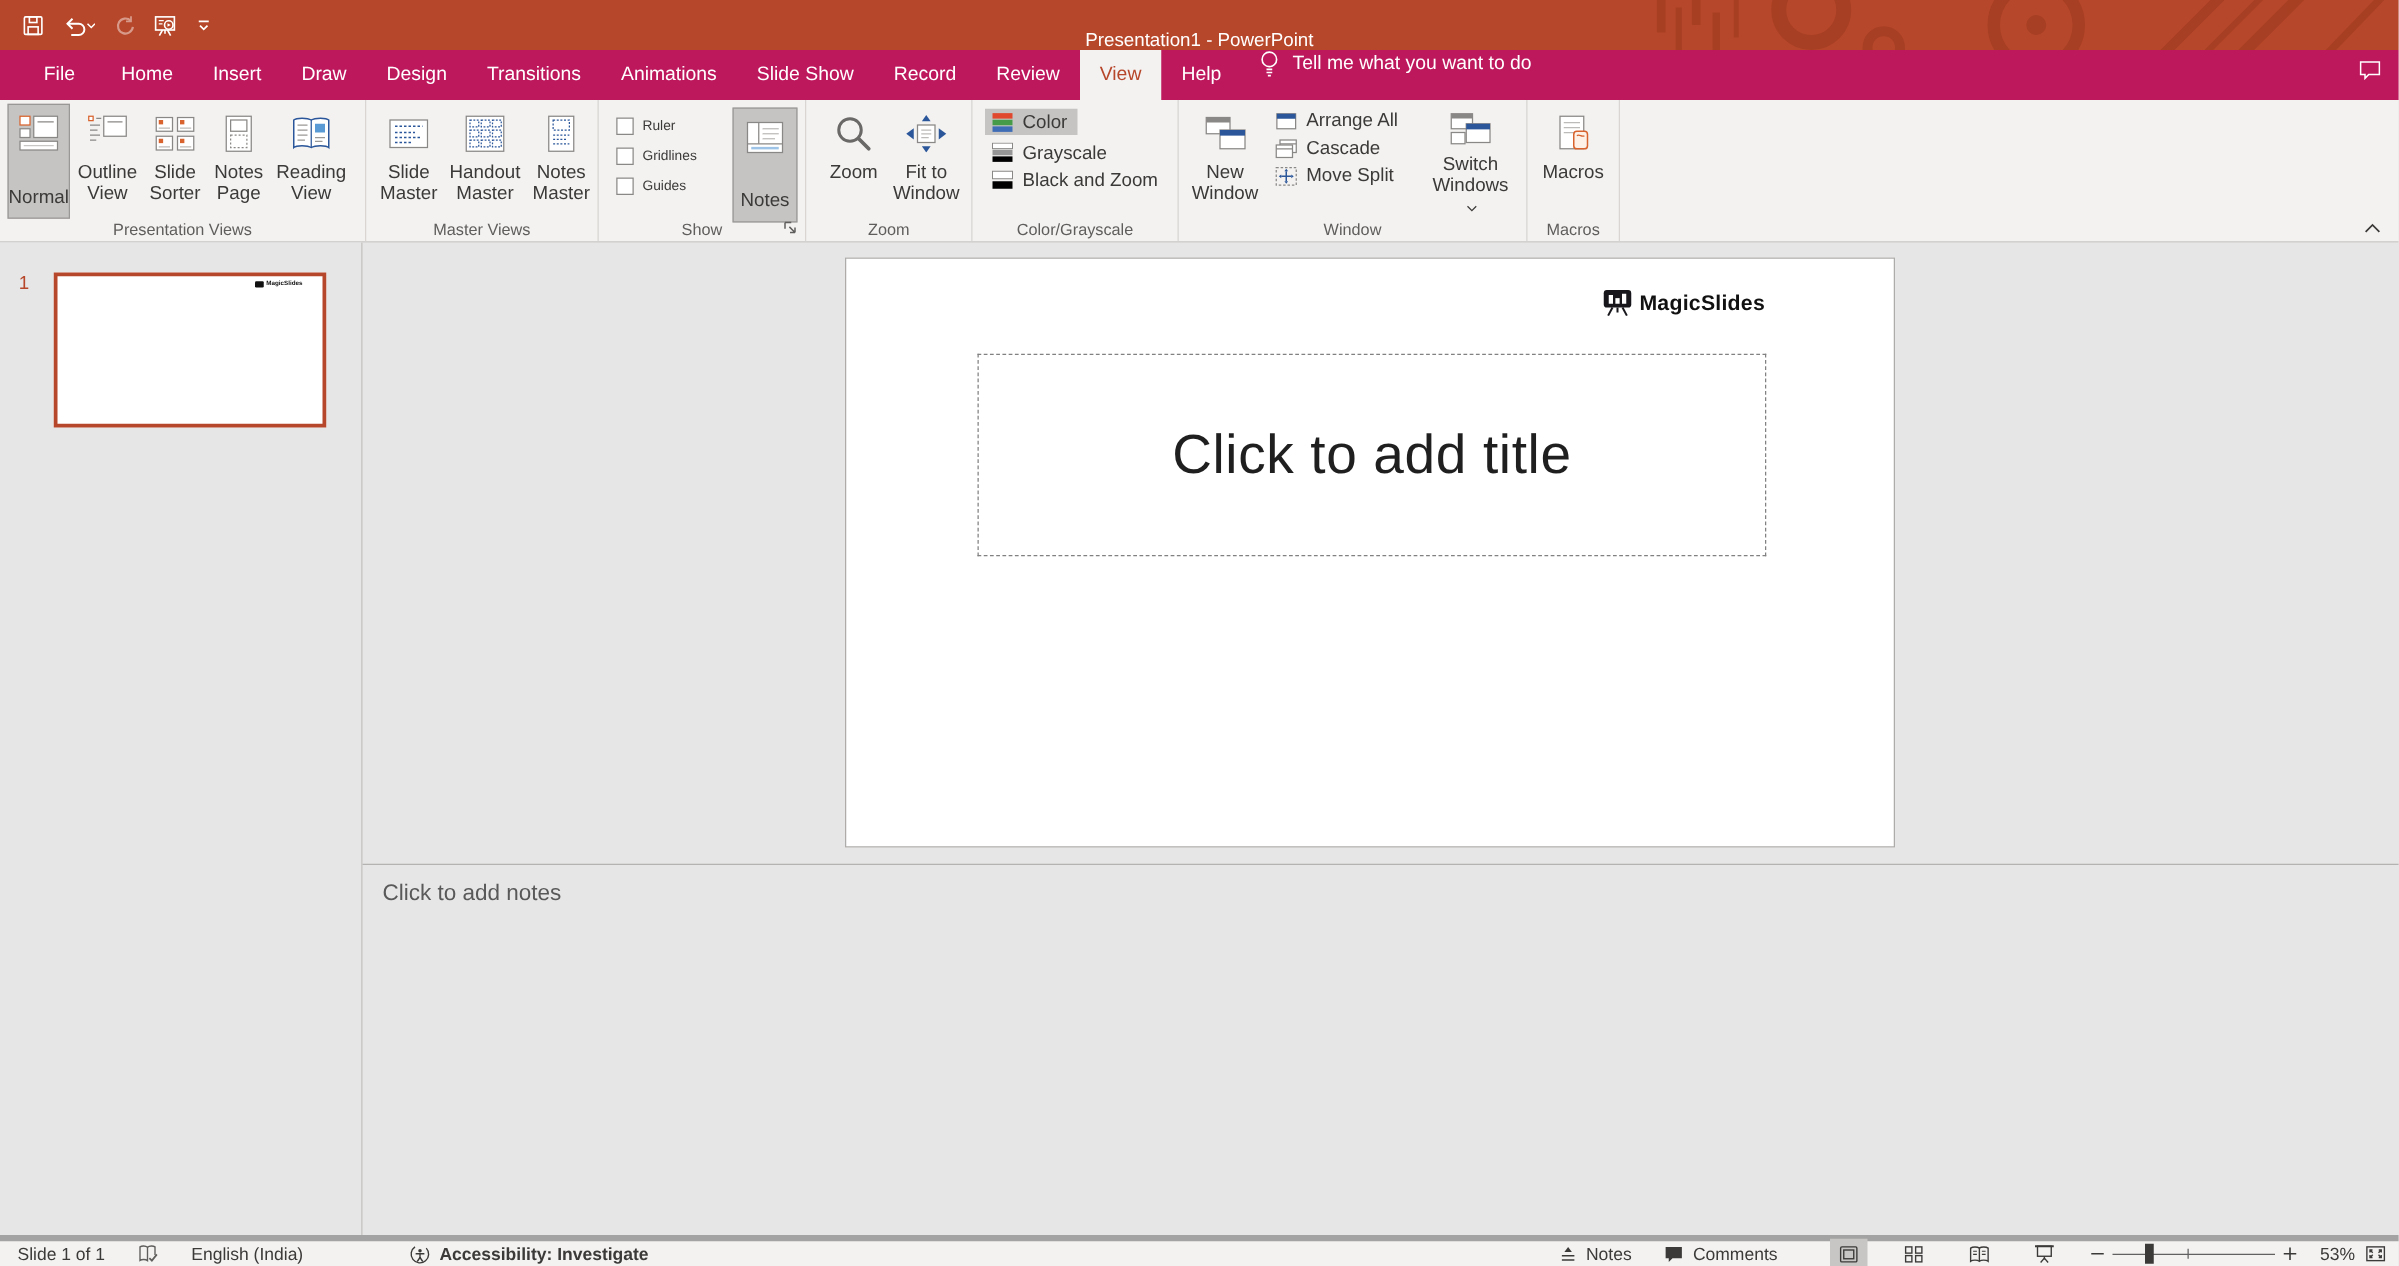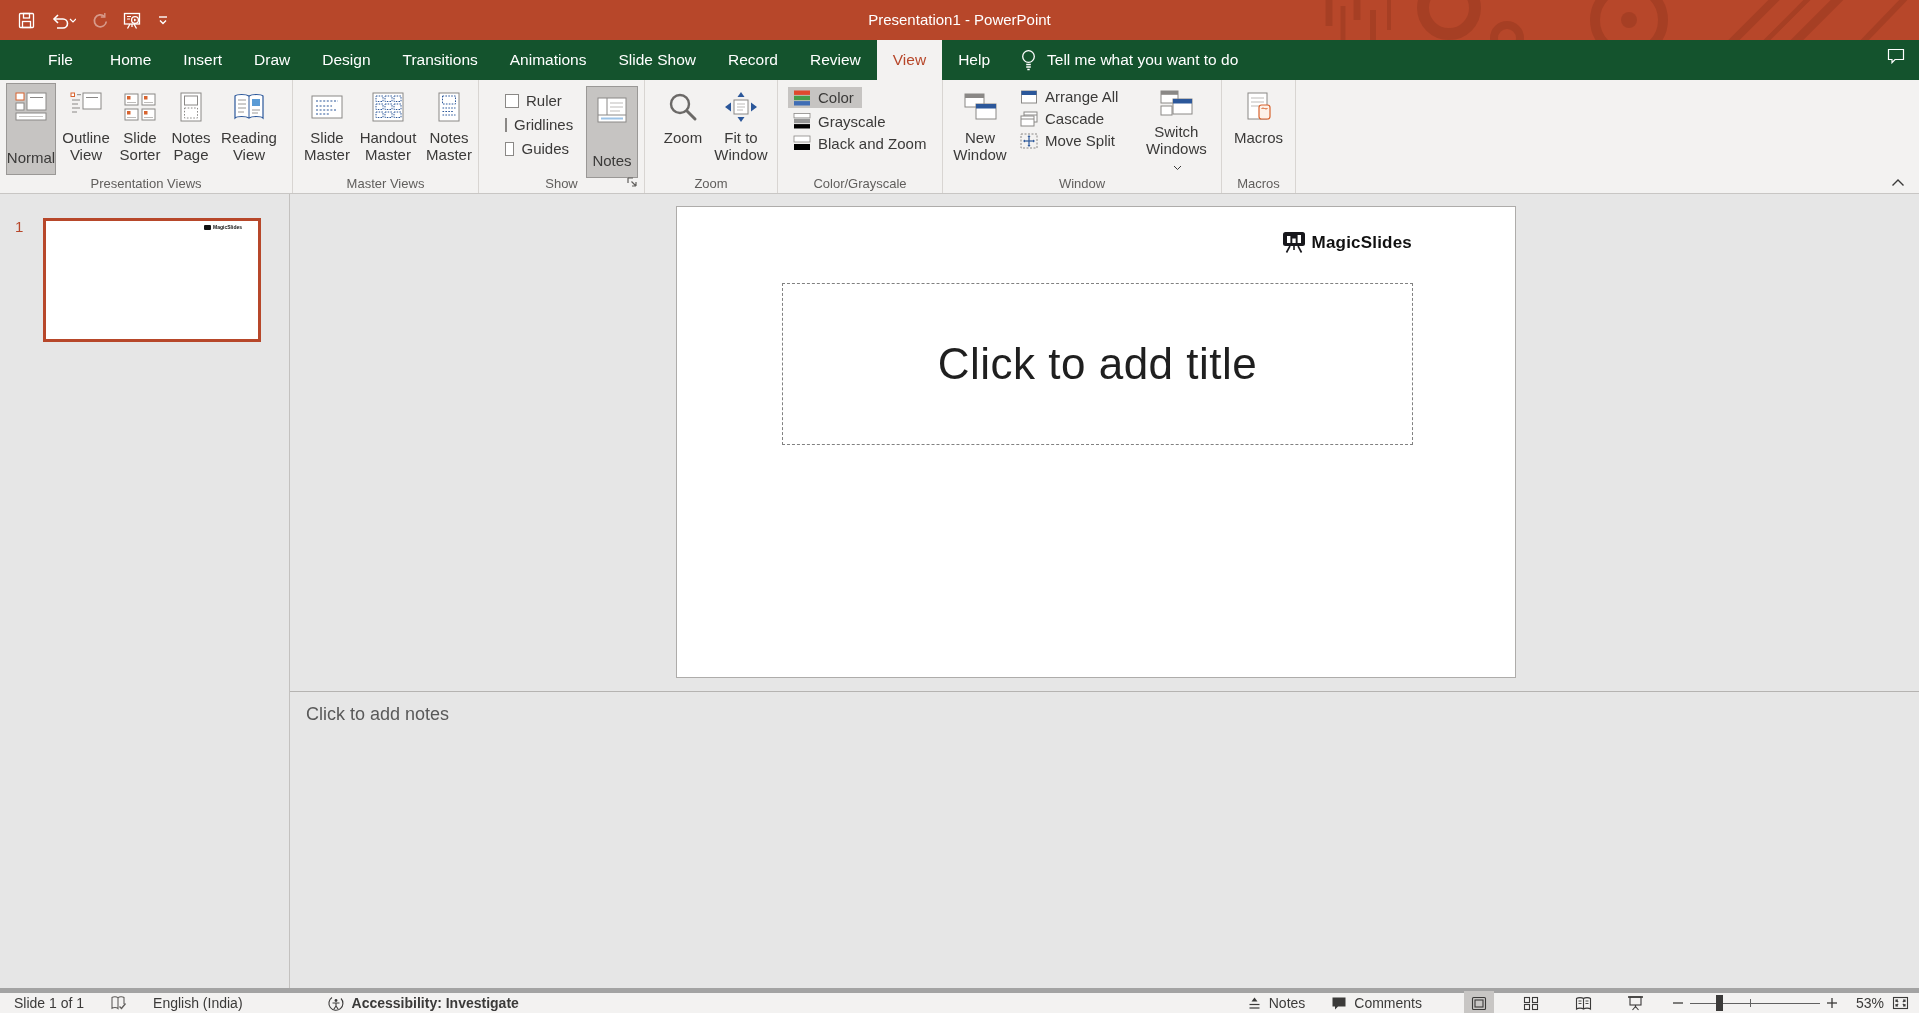--- a/index.html
+++ b/index.html
@@ -11,52 +11,52 @@
     -webkit-font-smoothing:antialiased;
   }
   .app { position:relative; width:1919px; height:1013px; }
 
   
   .titlebar { position:absolute; top:0; left:0; width:100%; height:40px;
     background:#b7472a; display:flex; align-items:center; color:#fff; z-index:5; }
   .titlebar-art { position:absolute; right:0; top:0; height:40px; pointer-events:none; }
   .qat { display:flex; align-items:center; gap:15px; margin-left:18px; z-index:2; }
   .qat .qbtn { display:flex; align-items:center; justify-content:center; }
-  .win-title { position:absolute; left:0; right:0; top:0; height:40px; line-height:40px;
+  .win-title { position:absolute; left:0; right:0; top:13px; height:40px; line-height:40px;
     text-align:center; font-size:15px; color:#fff; pointer-events:none; }
   .tb-right { position:absolute; right:0; top:0; height:40px; display:flex; align-items:center; z-index:2; }
   .user-name { font-size:14.5px; margin-right:10px; }
   .avatar { width:27px; height:27px; border-radius:50%; background:#d4d2d0; color:#6a6867;
     font-size:11.5px; display:flex; align-items:center; justify-content:center; margin-right:16px; }
   .caption-btn { width:47px; height:40px; display:flex; align-items:center; justify-content:center; }
   .fb-bubble { position:absolute; right:14px; top:48px; z-index:6; }
 
   
   .tabs-row { position:absolute; top:40px; left:0; width:100%; height:40px;
-    background:#14532d; display:flex; align-items:center; color:#fff; padding-left:27px; }
+    background:#be185d; display:flex; align-items:flex-start; color:#fff; padding-left:14px; }
   .tab { font-size:15.5px; line-height:40px; padding:0 16px; cursor:default; white-space:nowrap; }
   .tab.file { padding:0 21px; }
   .tab.active { background:#f3f2f1; color:#b7472a; }
   .tellme { display:flex; align-items:center; gap:10px; margin-left:14px; font-size:15.5px; }
 
   
   .ribbon { position:absolute; top:80px; left:0; width:100%; height:114px;
     background:#f3f2f1; border-bottom:1px solid #c8c6c4; display:flex; }
   .rgroup { position:relative; height:113px; border-right:1px solid #d8d5d2; padding:3px 2px 0 2px; }
   .rgroup-label { position:absolute; bottom:2px; left:0; right:0; text-align:center;
     font-size:13px; color:#605e5c; white-space:nowrap; }
   .grow { display:flex; align-items:flex-start; }
   .bigbtn { display:flex; flex-direction:column; align-items:center; width:56px; height:92px;
     padding-top:5px; margin:0 1px; border:1px solid transparent; }
   .bigbtn .iconbox { height:36px; display:flex; align-items:center; justify-content:center; }
   .blabel { font-size:15px; line-height:17px; text-align:center; color:#3b3a39; margin-top:4px; }
   .selected { background:#c6c4c2; border:1px solid #9a9896;gap:20px; }
   .smallbtn { display:flex; align-items:center; gap:7px; font-size:15px; color:#3b3a39;
     padding:1px 7px 1px 4px; margin:1px 0; border:1px solid transparent; white-space:nowrap; }
-  .chkrow { display:flex; align-items:center; gap:7px; font-size:15px; color:#3b3a39; height:23px; margin:1px 16px; }
+  .chkrow { display:flex; align-items:center; gap:7px; font-size:11px; color:#3b3a39; height:23px; margin:1px 4px; }
   .chkbox { width:14px; height:14px; background:#fff; border:1px solid #8a8886; }
   .dialog-launcher { position:absolute; right:5px; bottom:4px; }
   .ribbon-collapse { position:absolute; right:14px; bottom:6px; }
 
   
   .workspace { position:absolute; top:194px; left:0; width:1919px; height:794px; display:flex; }
   .thumbs { width:290px; height:100%; border-right:1px solid #c3c1bf; position:relative; background:#e6e6e6; }
   .thumb-num { position:absolute; left:15px; top:24px; color:#b7472a; font-size:15px; }
   .thumb { position:absolute; left:43px; top:24px; width:218px; height:124px;
     background:#fff; border:3px solid #b7472a; }

